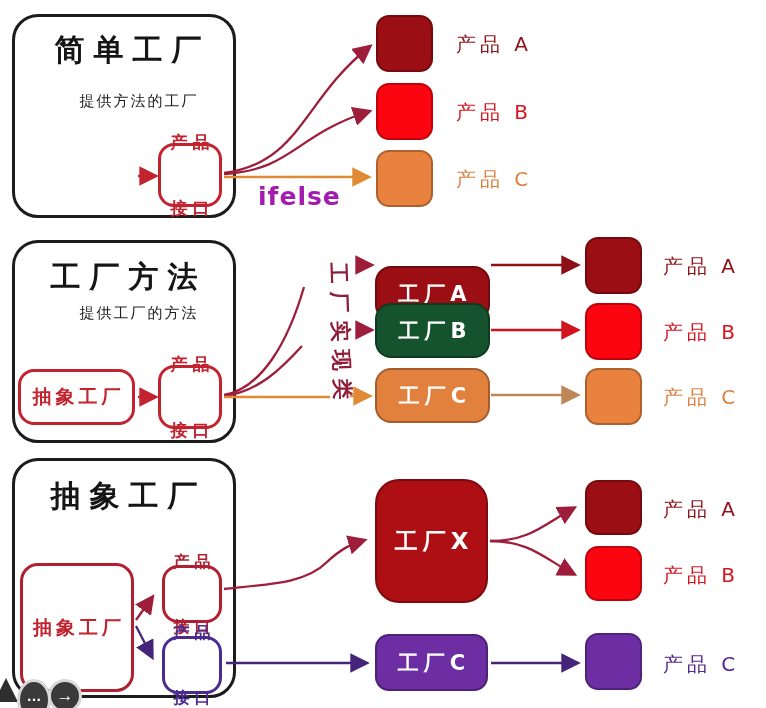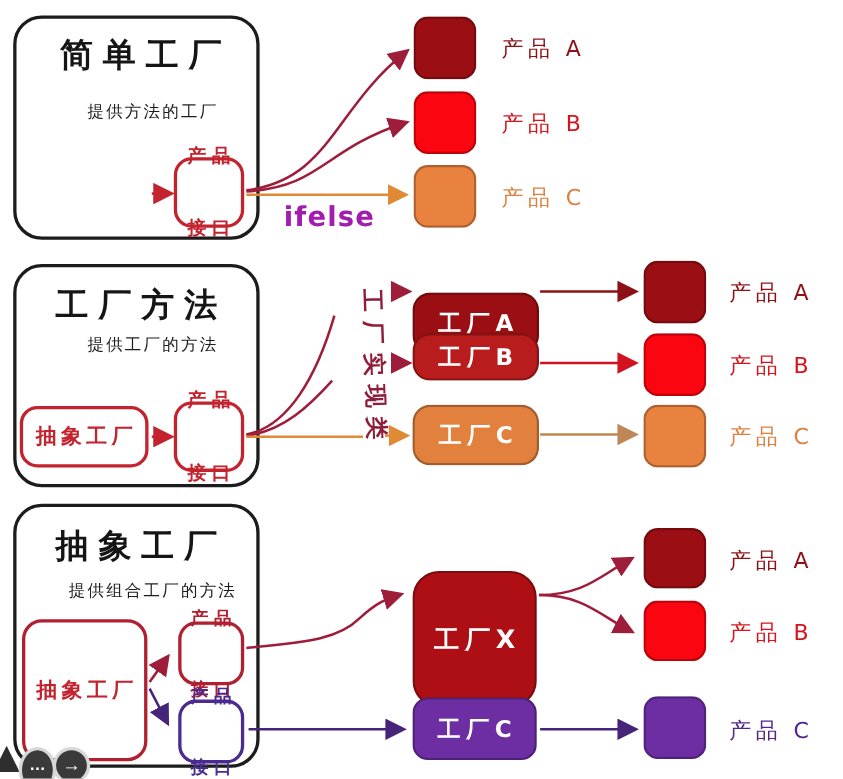--- a/index.html
+++ b/index.html
@@ -86,46 +86,45 @@
   <div class="red-box source-box" style="left: 18px; top: 369px; border-color: rgb(194, 35, 46); color: rgb(194, 35, 46);">
     <span>抽象工厂</span>
   </div>
   <div class="red-box iface-box" style="left: 158px; top: 365px; border-color: rgb(194, 35, 46); color: rgb(194, 35, 46);">
     <span>产品</span>
     <span>接口</span>
   </div>
   <div class="annotation-vertical" style="left:352px;top:262px;">工厂实现类</div>
 
   <div class="factory" style="left: 375px; top: 238px; width: 115px; height: 55px; background-color: rgb(155, 14, 19); margin-top: 28px;">工厂A</div>
-  <div class="factory" style="left: 375px; top: 303px; width: 115px; height: 43px; background-color: #b91c1c;">工厂B</div>
+  <div class="factory" style="left: 375px; top: 303px; width: 115px; height: 55px; background-color: #14532d;">工厂B</div>
   <div class="factory" style="left: 375px; top: 368px; width: 115px; height: 55px; background-color: rgb(226, 129, 62);">工厂C</div>
 
   <div class="square" style="left: 585px; top: 237px; background-color: rgb(155, 14, 19);"></div>
   <div class="square" style="left: 585px; top: 303px; background-color: rgb(251, 5, 17);"></div>
   <div class="square" style="left: 585px; top: 368px; background-color: rgb(233, 130, 62);"></div>
   <div class="prod-label" style="left: 663px; top: 253px; color: rgb(141, 17, 22);">产品 A</div>
   <div class="prod-label" style="left: 663px; top: 319px; color: rgb(214, 20, 30);">产品 B</div>
   <div class="prod-label" style="left: 663px; top: 384px; color: rgb(221, 128, 64);">产品 C</div>
 
   <div class="panel" style="left:12px;top:458px;width:224px;height:240px;"></div>
   <div class="panel-title" style="left:12px;top:476px;">抽象工厂</div>
-  <div class="panel-subtitle" style="left:12px;top:528px;">提供组合工厂的方法</div>
   <div class="red-box" style="left: 20px; top: 563px; width: 114px; height: 129px; border-radius: 18px; font-size: 19px; letter-spacing: 4px; text-indent: 4px; border-color: rgb(176, 32, 48); color: rgb(194, 35, 46);">
     <span>抽象工厂</span>
   </div>
   <div class="red-box iface-box" style="left: 162px; top: 565px; width: 60px; height: 58px; font-size: 16px; border-color: rgb(176, 32, 48); color: rgb(176, 32, 48);">
     <span>产品</span>
     <span>接口</span>
   </div>
   <div class="red-box iface-box" style="left: 162px; top: 636px; width: 60px; height: 58px; font-size: 16px; border-color: rgb(75, 43, 143); color: rgb(75, 43, 143);">
     <span>产品</span>
     <span>接口</span>
   </div>
 
-  <div class="factory" style="left: 375px; top: 479px; width: 113px; height: 124px; border-radius: 24px; font-size: 23px; background-color: rgb(173, 15, 20); margin-top: 40px;">工厂X</div>
+  <div class="factory" style="left: 375px; top: 479px; width: 113px; height: 124px; border-radius: 24px; font-size: 23px; background-color: rgb(173, 15, 20);">工厂X</div>
   <div class="factory" style="left: 375px; top: 634px; width: 113px; height: 57px; border-radius: 14px; background-color: rgb(108, 46, 162);">工厂C</div>
 
   <div class="square" style="left: 585px; top: 480px; height: 55px; background-color: rgb(155, 14, 19);"></div>
   <div class="square" style="left: 585px; top: 546px; height: 55px; background-color: rgb(251, 5, 17);"></div>
   <div class="square" style="left: 585px; top: 633px; height: 57px; background-color: rgb(108, 46, 162);"></div>
   <div class="prod-label" style="left: 663px; top: 496px; color: rgb(141, 17, 22);">产品 A</div>
   <div class="prod-label" style="left: 663px; top: 562px; color: rgb(214, 20, 30);">产品 B</div>
   <div class="prod-label" style="left: 663px; top: 651px; color: rgb(83, 38, 140);">产品 C</div>
 
   <svg class="arrows-layer" width="766" height="708" viewBox="0 0 766 708">

